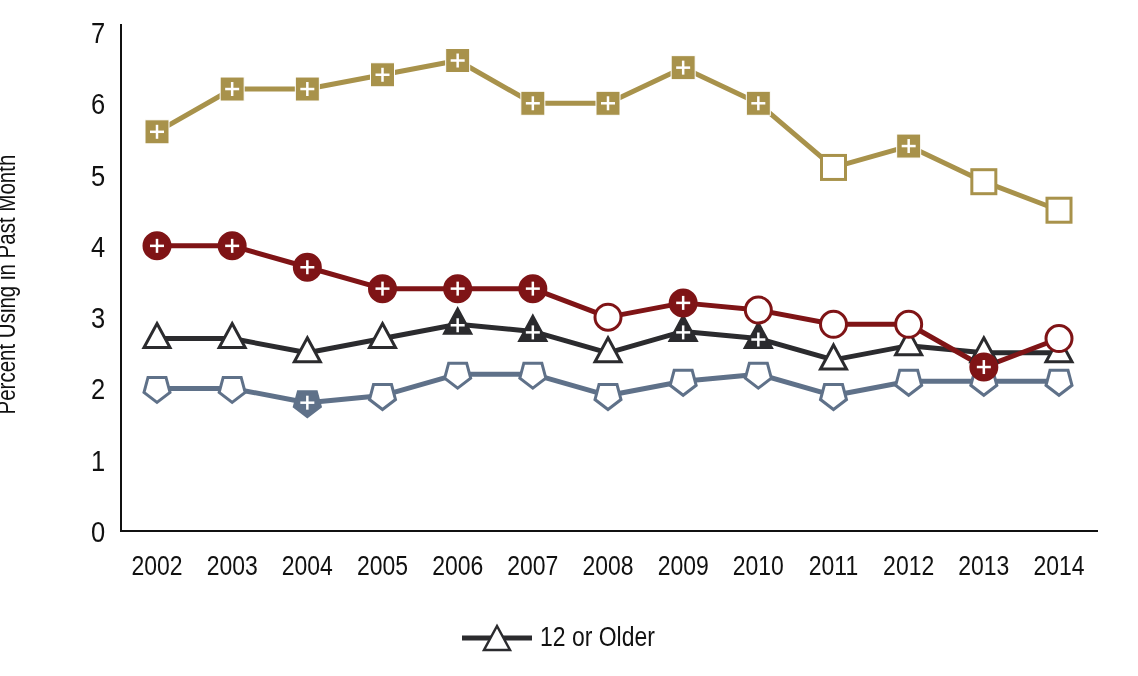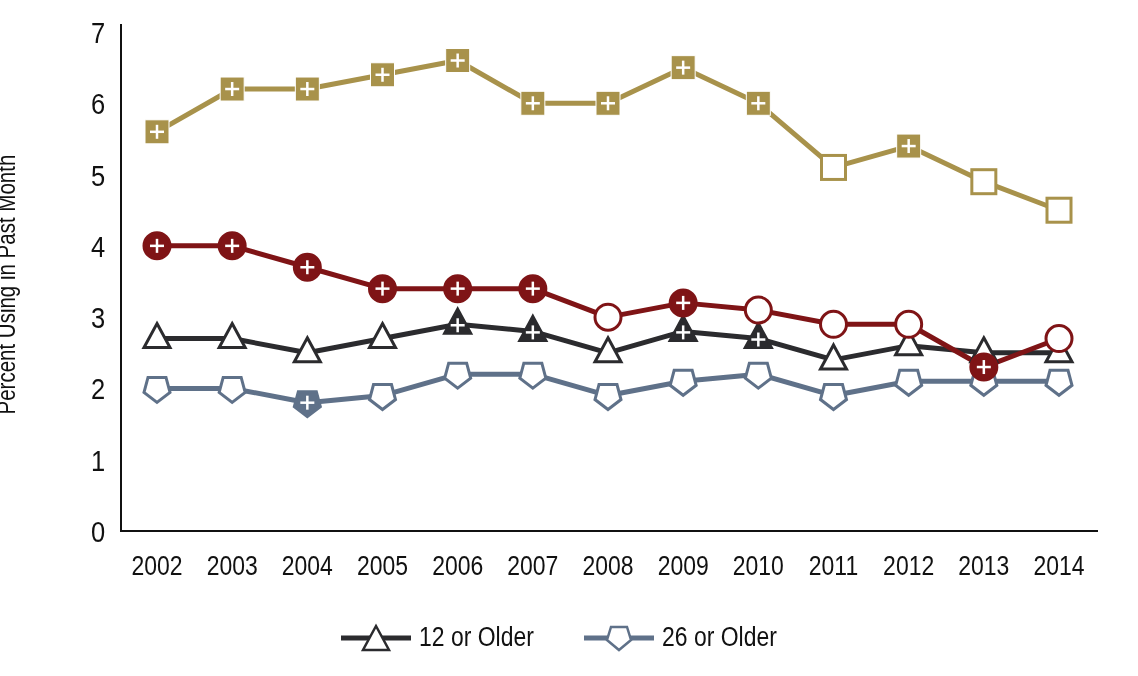--- a/index.html
+++ b/index.html
@@ -147,20 +147,13 @@
   </div>
 
 <div class="legend">
   <div class="legend-item">
     <svg width="70" height="30">
         <line x1="0" y1="15" x2="70" y2="15" stroke="#2b2b2e" stroke-width="5"></line>
         <polygon points="35,3 48,27 22,27" fill="#fff" stroke="#2b2b2e" stroke-width="2.5"></polygon>
       </svg>
     <span class="txt">12 or Older</span>
   </div>
-  <div class="legend-item">
-    <svg width="70" height="30">
-        <line x1="0" y1="15" x2="70" y2="15" stroke="#5f7189" stroke-width="5"></line>
-        <polygon points="35,27 47,17 43,4 27,4 23,17" fill="#fff" stroke="#5f7189" stroke-width="2.5"></polygon>
-      </svg>
-    <span class="txt">26 or Older</span>
-  </div>
 </div>
 
 </body></html>

